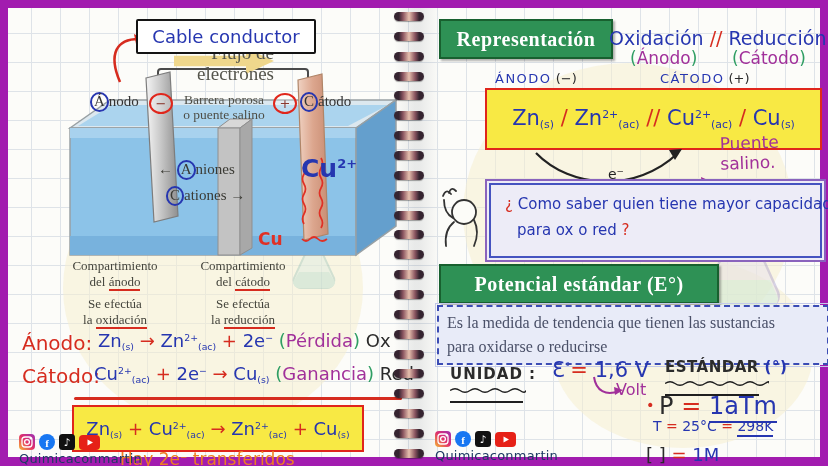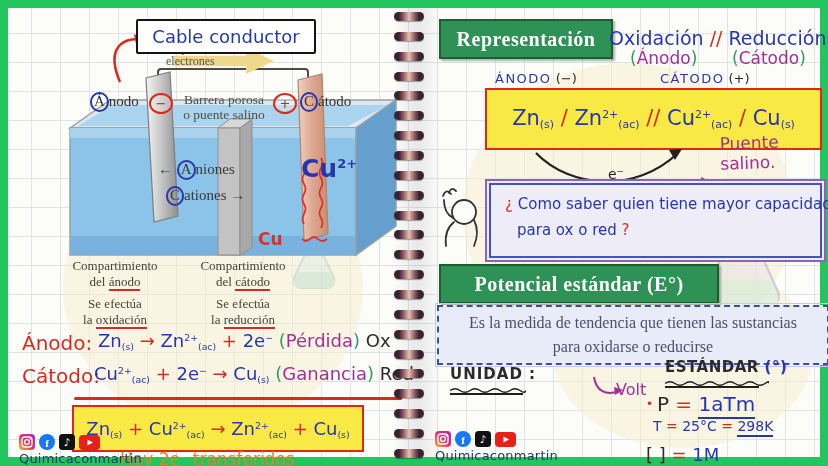--- a/index.html
+++ b/index.html
@@ -1,32 +1,32 @@
 <!DOCTYPE html>
 <html><head>
 <meta charset="utf-8">
 <style>
   html,body{margin:0;padding:0;background:#222;}
-  #canvas{position:relative;width:828px;height:466px;background:#22c55e;overflow:hidden;
+  #canvas{position:relative;width:828px;height:466px;background:#a21caf;overflow:hidden;
           font-family:"DejaVu Sans",sans-serif;}
   #paper{position:absolute;left:8px;top:8px;right:8px;bottom:9px;background:#fcfcf9;
     background-image:linear-gradient(#dee3e8 1px,transparent 1px),linear-gradient(90deg,#dee3e8 1px,transparent 1px);
     background-size:29px 29px;background-position:-6px -4px;}
   .abs{position:absolute;}
   .hand{font-family:"DejaVu Sans",sans-serif;}
   .serif{font-family:"Liberation Serif",serif;}
   
   .tk{white-space:pre;}
   .b{color:#2636b0}.r{color:#d62c1f}.pu{color:#a1309a}.g{color:#2f9e63}.k{color:#2b2b2b}
   .o{color:#ed7d22}.k2{color:#44443c}
   .sub{font-size:.52em;vertical-align:-0.32em}
   .sup{font-size:.52em;vertical-align:.62em}
   .ub{border-bottom:2px solid currentColor;padding-bottom:1px}
   .ur{border-bottom:2px solid #d62c1f;padding-bottom:0px}
-  .us{border-bottom:2px solid #1f1f1f;padding-bottom:10px}
+  .us{border-bottom:2px solid #1f1f1f;padding-bottom:18px}
   .dot{font-size:.6em;vertical-align:.25em}
   .caps{letter-spacing:1.5px}
   
   .blob{position:absolute;border-radius:50%;background:#f6eecf;opacity:.55;}
   
   .ghead{background:#2e9155;border:2px solid #18602f;color:#fff;font-family:"Liberation Serif",serif;
     font-weight:bold;display:flex;align-items:center;justify-content:center;
     box-shadow:1.5px 2px 2px rgba(0,0,0,.3);font-size:20px;letter-spacing:.5px;}
   
   .ybox{background:#f8e944;border:2.5px solid #e0261b;display:flex;align-items:center;justify-content:center;}
@@ -107,21 +107,21 @@
 
   <div class="abs hand" style="left:128px;top:11px;width:176px;height:31px;background:#fff;border:2.5px solid #141414;border-radius:2px;display:flex;align-items:center;justify-content:center;font-size:18px;color:#2636b0;z-index:3;">
     <span>Cable conductor</span>
   </div>
   <svg class="abs" style="left:100px;top:20px;z-index:2" width="46" height="58" viewBox="0 0 46 58">
     <path d="M12,54 C 0,26 8,10 33,11" stroke="#d62c1f" stroke-width="2.6" fill="none"></path>
     <path d="M36,11 l-10,-5 2,10 z" fill="#d62c1f"></path>
   </svg>
 
   <div class="abs" style="left:166px;top:40px;width:100px;height:26px;background:#efd78c;clip-path:polygon(0 30%,72% 30%,72% 0,100% 50%,72% 100%,72% 70%,0 70%);z-index:1;"></div>
-  <div class="abs serif" style="left:158px;top:34px;width:108px;text-align:left;font-size:12px;line-height:1.12;color:#55554c;z-index:2;">
+  <div class="abs serif" style="left:158px;top:34px;width:108px;text-align:right;font-size:19px;line-height:1.12;color:#55554c;z-index:2;">
     <div>Flujo de</div>
     <div>electrones</div>
   </div>
 
   <div class="abs serif" style="left:82px;top:84px;font-size:15px;color:#333;z-index:2;">
     <span class="circ-b">Á</span><span>nodo</span>
   </div>
   <div class="abs badge-r" style="left:141px;top:85px;z-index:2;">
     <span>−</span>
   </div>
@@ -240,40 +240,41 @@
     <span>Potencial estándar (E°)</span>
   </div>
 
   <div class="abs" id="question-box" style="left:477px;top:171px;width:337px;height:79px;">
     <div id="question-inner">
       <div class="hand" style="font-size:15px;line-height:2.1;"><span class="tk r">¿</span><span class="tk b"> Como saber quien tiene mayor capacidad</span></div>
       <div class="hand" style="font-size:15px;padding-left:12px;"><span class="tk b">para ox o red</span><span class="tk r"> ?</span></div>
     </div>
   </div>
 
-  <div class="abs serif" id="def-box" style="left:429px;top:297px;width:372px;height:48px;font-size:16px;color:#4a5068;text-align:center;">
+  <div class="abs serif" id="def-box" style="left:429px;top:297px;width:372px;height:48px;font-size:16px;color:#4a5068;">
     <div>Es la medida de tendencia que tienen las sustancias</div>
     <div>para oxidarse o reducirse</div>
   </div>
 
   <div class="abs hand" style="left:442px;top:357px;font-size:15px;font-weight:bold;letter-spacing:1px;"><span class="tk k us">UNIDAD</span><span class="tk k"> :</span></div>
   <svg class="abs wave" style="left:442px;top:379px;" width="76" height="7" viewBox="0 0 76 7">
     <path d="M0,3.5 Q5,0 10,3.5 T20,3.5 T30,3.5 T40,3.5 T50,3.5 T60,3.5 T70,3.5 T76,3.5"></path>
   </svg>
+  <div class="abs hand" style="left:544px;top:350px;font-size:21px;"><span class="tk b">Ɛ</span><span class="tk b sup">°</span><span class="tk r">= </span><span class="tk b">1,6</span><span class="tk b"> V</span></div>
   <svg class="abs" style="left:580px;top:367px;" width="42" height="26" viewBox="0 0 42 26">
     <path d="M6,2 C 8,16 18,21 31,16" stroke="#a1309a" stroke-width="2" fill="none"></path>
     <path d="M35,15 l-9,-3 1,8 z" fill="#a1309a"></path>
   </svg>
   <div class="abs hand" style="left:608px;top:372px;font-size:16px;color:#a1309a;">Volt</div>
 
   <div class="abs hand" style="left:657px;top:350px;font-size:15px;font-weight:bold;letter-spacing:.5px;"><span class="tk k us">ESTÁNDAR</span><span class="tk b"> (°)</span></div>
   <svg class="abs wave" style="left:657px;top:372px;" width="104" height="7" viewBox="0 0 104 7">
     <path d="M0,3.5 Q5,0 10,3.5 T20,3.5 T30,3.5 T40,3.5 T50,3.5 T60,3.5 T70,3.5 T80,3.5 T90,3.5 T100,3.5 T104,3.5"></path>
   </svg>
-  <div class="abs hand" style="left:638px;top:384px;font-size:20px;"><span class="tk r dot">• </span><span class="tk k">P </span><span class="tk r">= </span><span class="tk b ub">1aTm</span></div>
+  <div class="abs hand" style="left:638px;top:384px;font-size:24px;"><span class="tk r dot">• </span><span class="tk k">P </span><span class="tk r">= </span><span class="tk b ub">1aTm</span></div>
   <div class="abs hand" style="left:645px;top:410px;font-size:14px;"><span class="tk b">T </span><span class="tk r">= </span><span class="tk b">25°C </span><span class="tk r">= </span><span class="tk b ub">298K</span></div>
   <div class="abs hand" style="left:638px;top:436px;font-size:18px;"><span class="tk k">[ ] </span><span class="tk r">= </span><span class="tk b ub">1M</span></div>
 
   <div class="abs icon-row" style="left:427px;top:423px;">
     <svg width="16" height="16" viewBox="0 0 16 16">
       <defs>
             <linearGradient id="ig2" x1="0" y1="1" x2="1" y2="0">
         <stop offset="0" stop-color="#f7b733"></stop>
               <stop offset=".5" stop-color="#e1306c"></stop>
               <stop offset="1" stop-color="#9b30b5"></stop>

